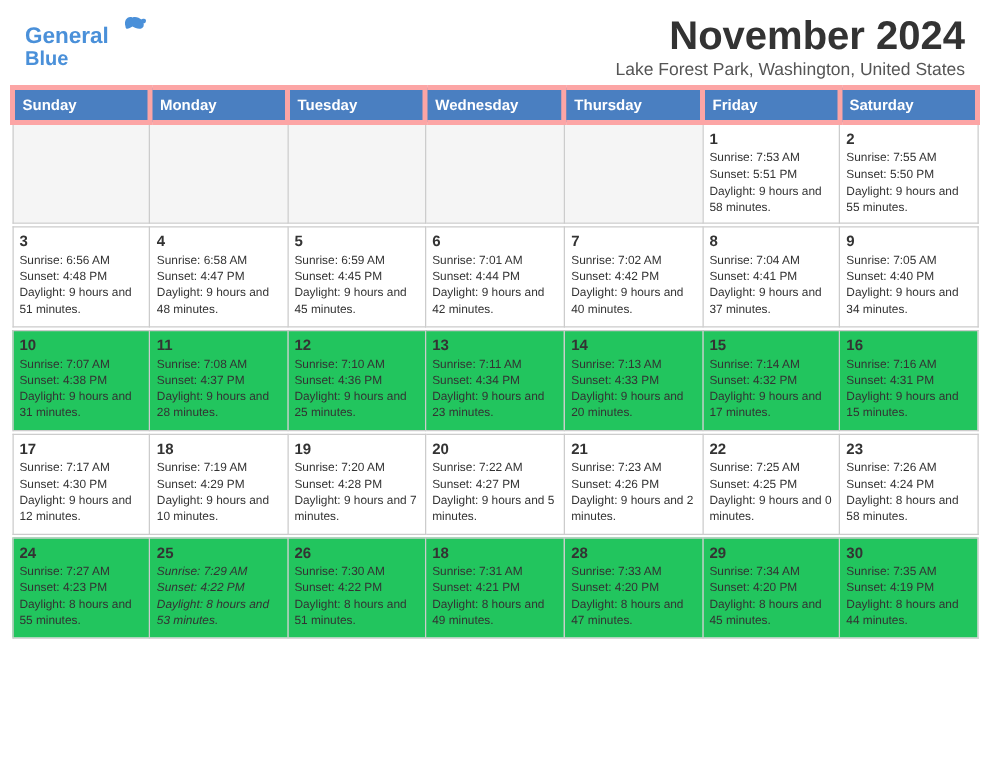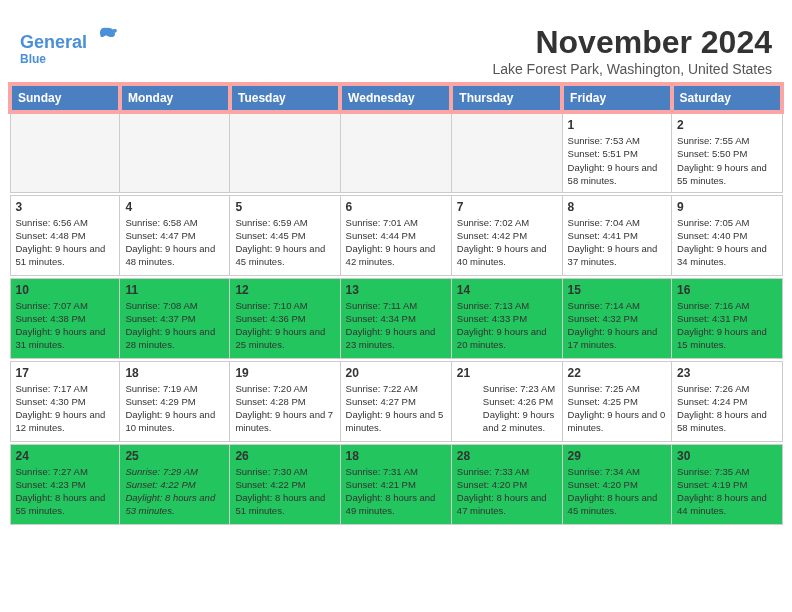--- a/index.html
+++ b/index.html
@@ -1,18 +1,18 @@
 <!DOCTYPE html>
 <html><head>
   <meta charset="utf-8">
   <style>
     * { margin: 0; padding: 0; box-sizing: border-box; }
     body { font-family: Arial, sans-serif; background: #fff; width: 792px; height: 612px; overflow: hidden; }
 
-    .header { padding: 24px 20px 5px 20px; display: flex; align-items: flex-start; justify-content: space-between; }
+    .header { padding: 10px 20px 5px 20px; display: flex; align-items: flex-start; justify-content: space-between; }
     .logo { display: flex; align-items: center; }
     .logo-text { font-size: 18px; font-weight: bold; color: #333; line-height: 1.1; }
     .logo-text span { color: #4a90d9; }
     .logo-bird { width: 24px; height: 24px; margin-left: 2px; }
     .title-section { text-align: right; }
     .main-title { font-size: 32px; font-weight: bold; color: #333; }
     .subtitle { font-size: 14px; color: #555; }
 
     .calendar { width: 100%; border-collapse: collapse; margin: 0 0 0 0; }
     .calendar th { background: #4a7fc1; color: #fff; text-align: left; padding: 5px 6px; font-size: 12px; border: 4px solid #fca5a5; }
@@ -31,21 +31,21 @@
   <div class="header">
     <div class="logo">
       <div>
         <div class="logo-text">
           <span>General</span>
           <svg class="logo-bird" viewBox="0 0 30 30">
             <path d="M15 5 C20 3, 28 8, 26 14 C24 18, 18 16, 15 14 C12 16, 8 18, 8 14 C6 8, 10 3, 15 5Z" fill="#4a90d9"></path>
             <path d="M22 8 C26 5, 30 6, 28 10 C26 12, 22 10, 22 8Z" fill="#4a90d9"></path>
           </svg>
         </div>
-        <div class="logo-text" style="color:#4a90d9; font-size:12px;">Blue</div>
+        <div class="logo-text" style="color:#4a90d9; font-size:16px;">Blue</div>
       </div>
     </div>
     <div class="title-section">
       <div class="main-title">November 2024</div>
       <div class="subtitle">Lake Forest Park, Washington, United States</div>
     </div>
   </div>
 </div>
 
 <div class="calendar-wrapper">
@@ -198,21 +198,21 @@
 Daylight: 9 hours and 7 minutes.</div>
           </td>
           <td>
             <span class="day-num">20</span>
             <div class="day-info" style="white-space: pre-line;">Sunrise: 7:22 AM
 Sunset: 4:27 PM
 Daylight: 9 hours and 5 minutes.</div>
           </td>
           <td>
             <span class="day-num">21</span>
-            <div class="day-info" style="white-space: pre-line; margin-left: 26px;">Sunrise: 7:23 AM
+            <div class="day-info" style="white-space: pre-line;">Sunrise: 7:23 AM
 Sunset: 4:26 PM
 Daylight: 9 hours and 2 minutes.</div>
           </td>
           <td>
             <span class="day-num">22</span>
             <div class="day-info" style="white-space: pre-line;">Sunrise: 7:25 AM
 Sunset: 4:25 PM
 Daylight: 9 hours and 0 minutes.</div>
           </td>
           <td>

